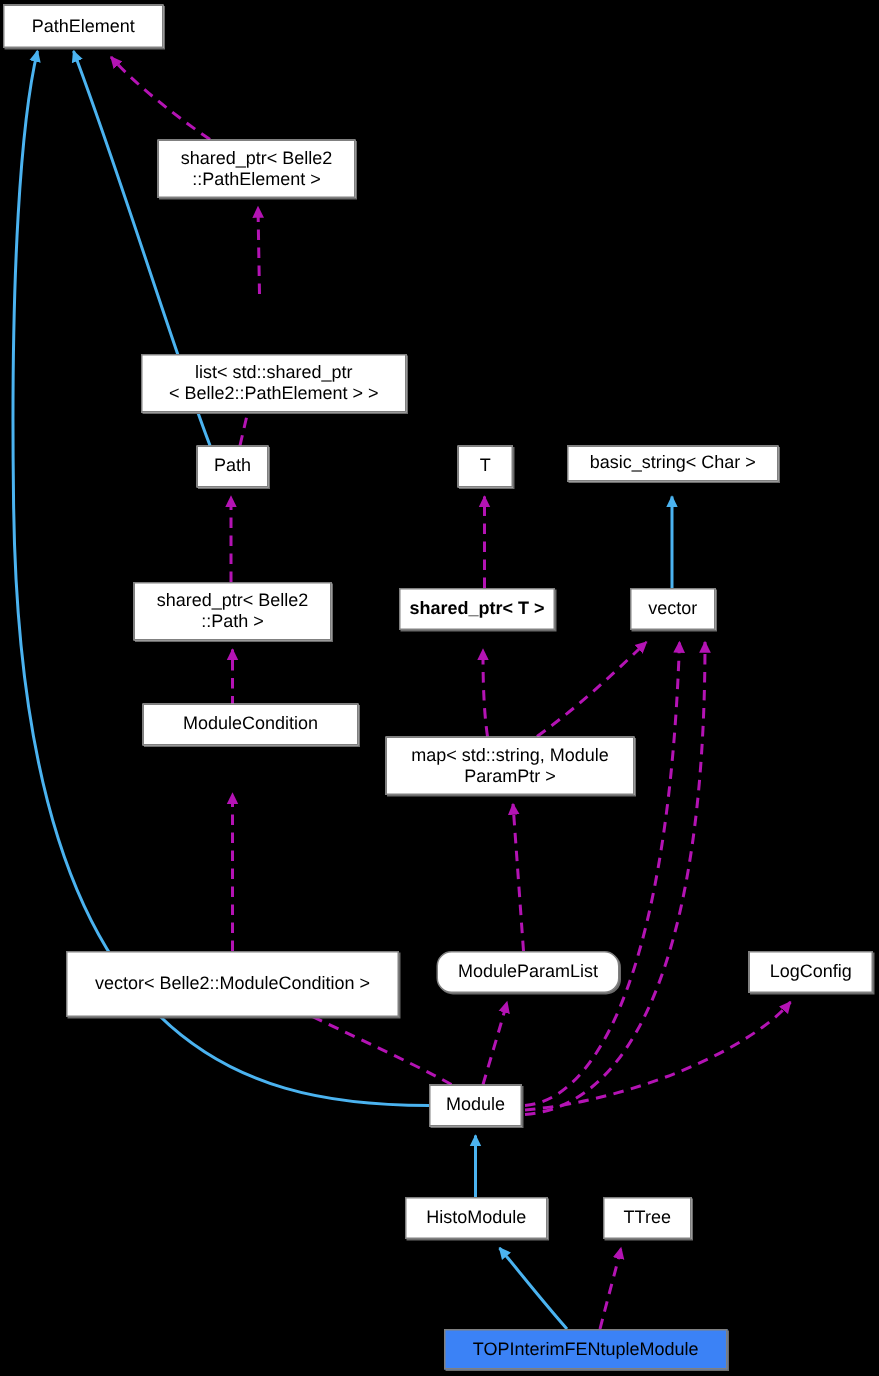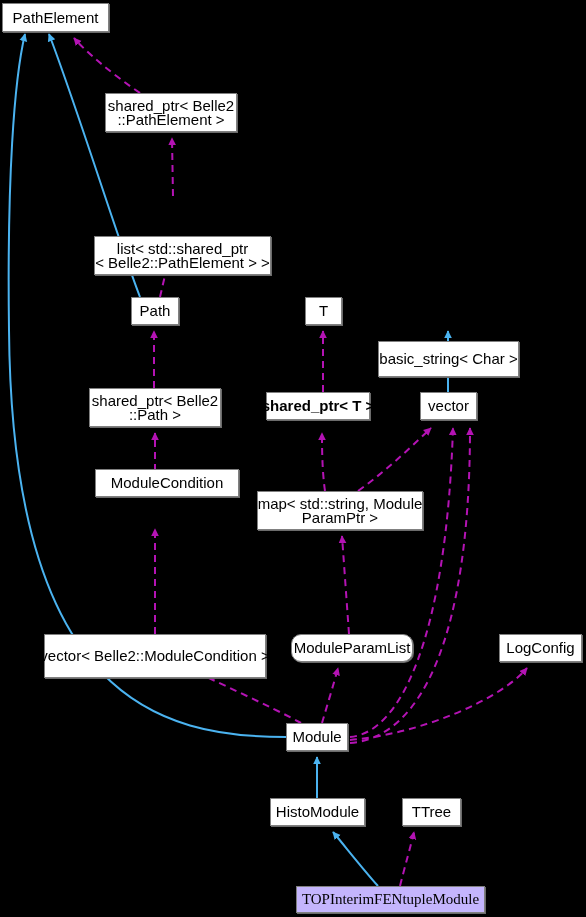--- a/index.html
+++ b/index.html
@@ -22,33 +22,32 @@
     width: 586px;
     height: 917px;
   }
   .node {
     position: absolute;
     box-sizing: border-box;
     border: 1px solid #808080;
     background: #ffffff;
     color: #000000;
     font-family: "Liberation Sans", sans-serif;
-    font-size: 15px;
+    font-size: 12px;
     line-height: 13.5px;
     display: flex;
     align-items: center;
     justify-content: center;
     text-align: center;
     white-space: pre;
     box-shadow: 1px 1px 0 0 #6b6b6b;
     z-index: 5;
   }
   .node.highlight {
-    background: #c4b5fd;
-    font-family: Liberation Serif, serif;
+    background: #3b82f6;
   }
 </style>
 </head>
 <body>
 
 <div id="diagram-root">
   <svg class="edges" viewBox="0 0 586 917" xmlns="http://www.w3.org/2000/svg">
     <defs>
       <marker id="arrow-inherit" markerWidth="9" markerHeight="9" refX="7.2" refY="4.5" orient="auto" markerUnits="userSpaceOnUse">
         <path d="M 0 0.6 L 8 4.5 L 0 8.4 Z" fill="#4bb3f0"></path>
@@ -82,21 +81,21 @@
       </g>
   </svg>
   <div id="node-layer">
       <div class="node" style="left: 2px; top: 3px; width: 107px; height: 29px;">PathElement</div>
       <div class="node" style="left: 105px; top: 93px; width: 132px; height: 39px;">shared_ptr&lt; Belle2
 ::PathElement &gt;</div>
       <div class="node" style="left: 94px; top: 196px; width: 177px; height: 39px; margin-top: 40px;">list&lt; std::shared_ptr
 &lt; Belle2::PathElement &gt; &gt;</div>
       <div class="node" style="left: 131px; top: 297px; width: 48px; height: 28px;">Path</div>
       <div class="node" style="left: 305px; top: 297px; width: 37px; height: 28px;">T</div>
-      <div class="node" style="left: 378px; top: 297px; width: 141px; height: 36px; margin-top: 44px;">basic_string&lt; Char &gt;</div>
+      <div class="node" style="left: 378px; top: 297px; width: 141px; height: 24px;">basic_string&lt; Char &gt;</div>
       <div class="node" style="left: 89px; top: 388px; width: 132px; height: 39px;">shared_ptr&lt; Belle2
 ::Path &gt;</div>
       <div class="node" style="left: 266px; top: 392px; width: 104px; height: 28px; font-weight: bold;">shared_ptr&lt; T &gt;</div>
       <div class="node" style="left: 420px; top: 392px; width: 57px; height: 28px;">vector</div>
       <div class="node" style="left: 95px; top: 469px; width: 144px; height: 28px;">ModuleCondition</div>
       <div class="node" style="left: 257px; top: 491px; width: 166px; height: 39px;">map&lt; std::string, Module
 ParamPtr &gt;</div>
       <div class="node" style="left: 44px; top: 634px; width: 222px; height: 44px;">vector&lt; Belle2::ModuleCondition &gt;</div>
       <div class="node" style="left: 291px; top: 634px; width: 122px; height: 28px; border-radius: 10px;">ModuleParamList</div>
       <div class="node" style="left: 499px; top: 634px; width: 83px; height: 28px;">LogConfig</div>

